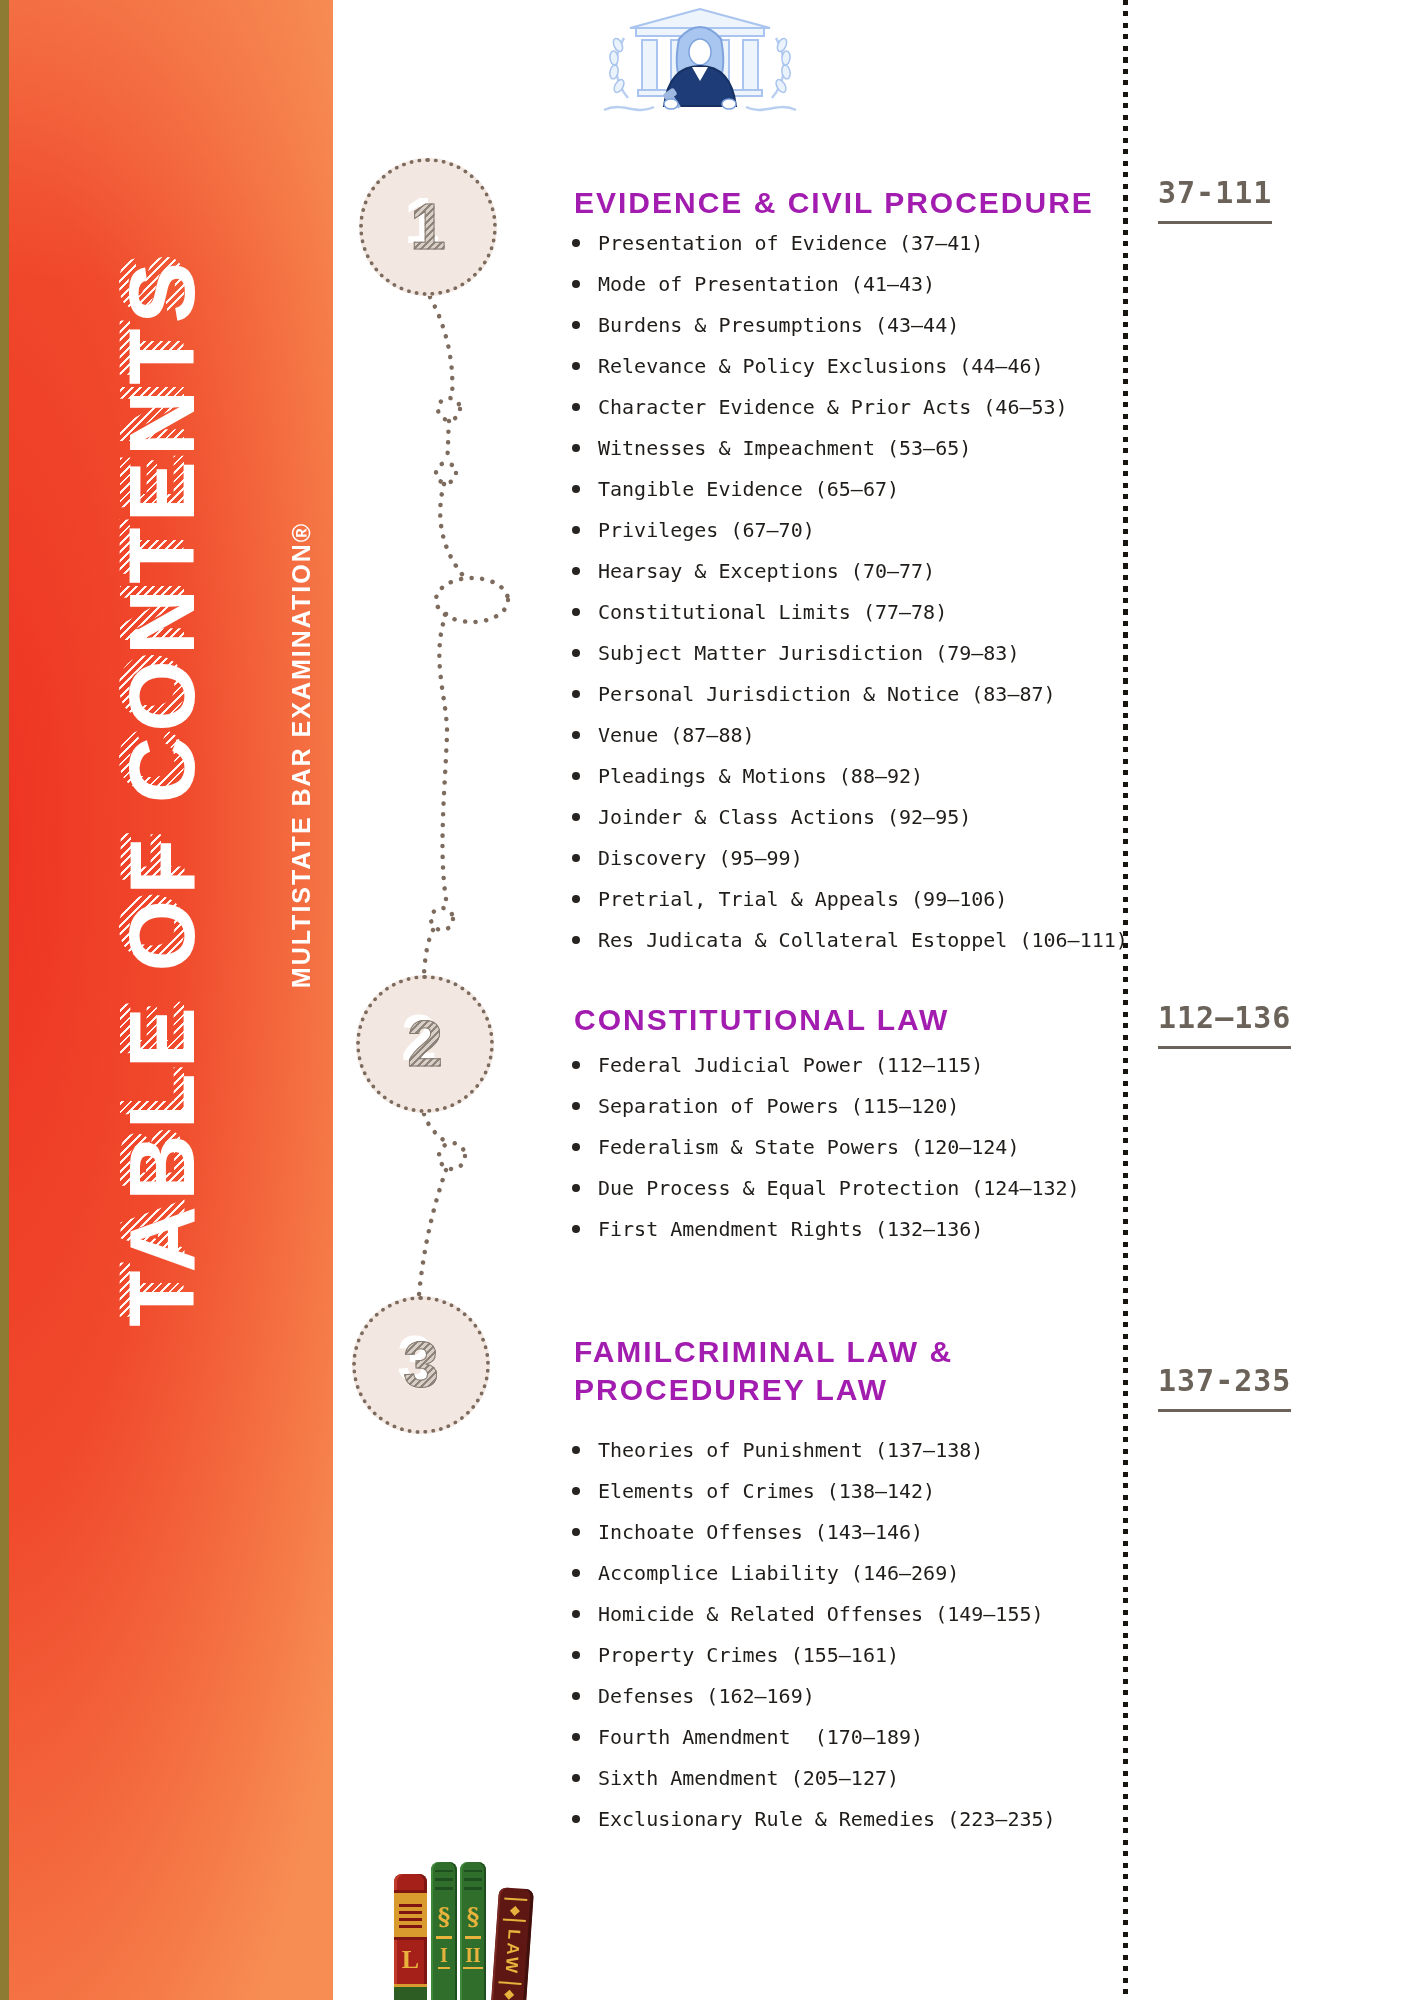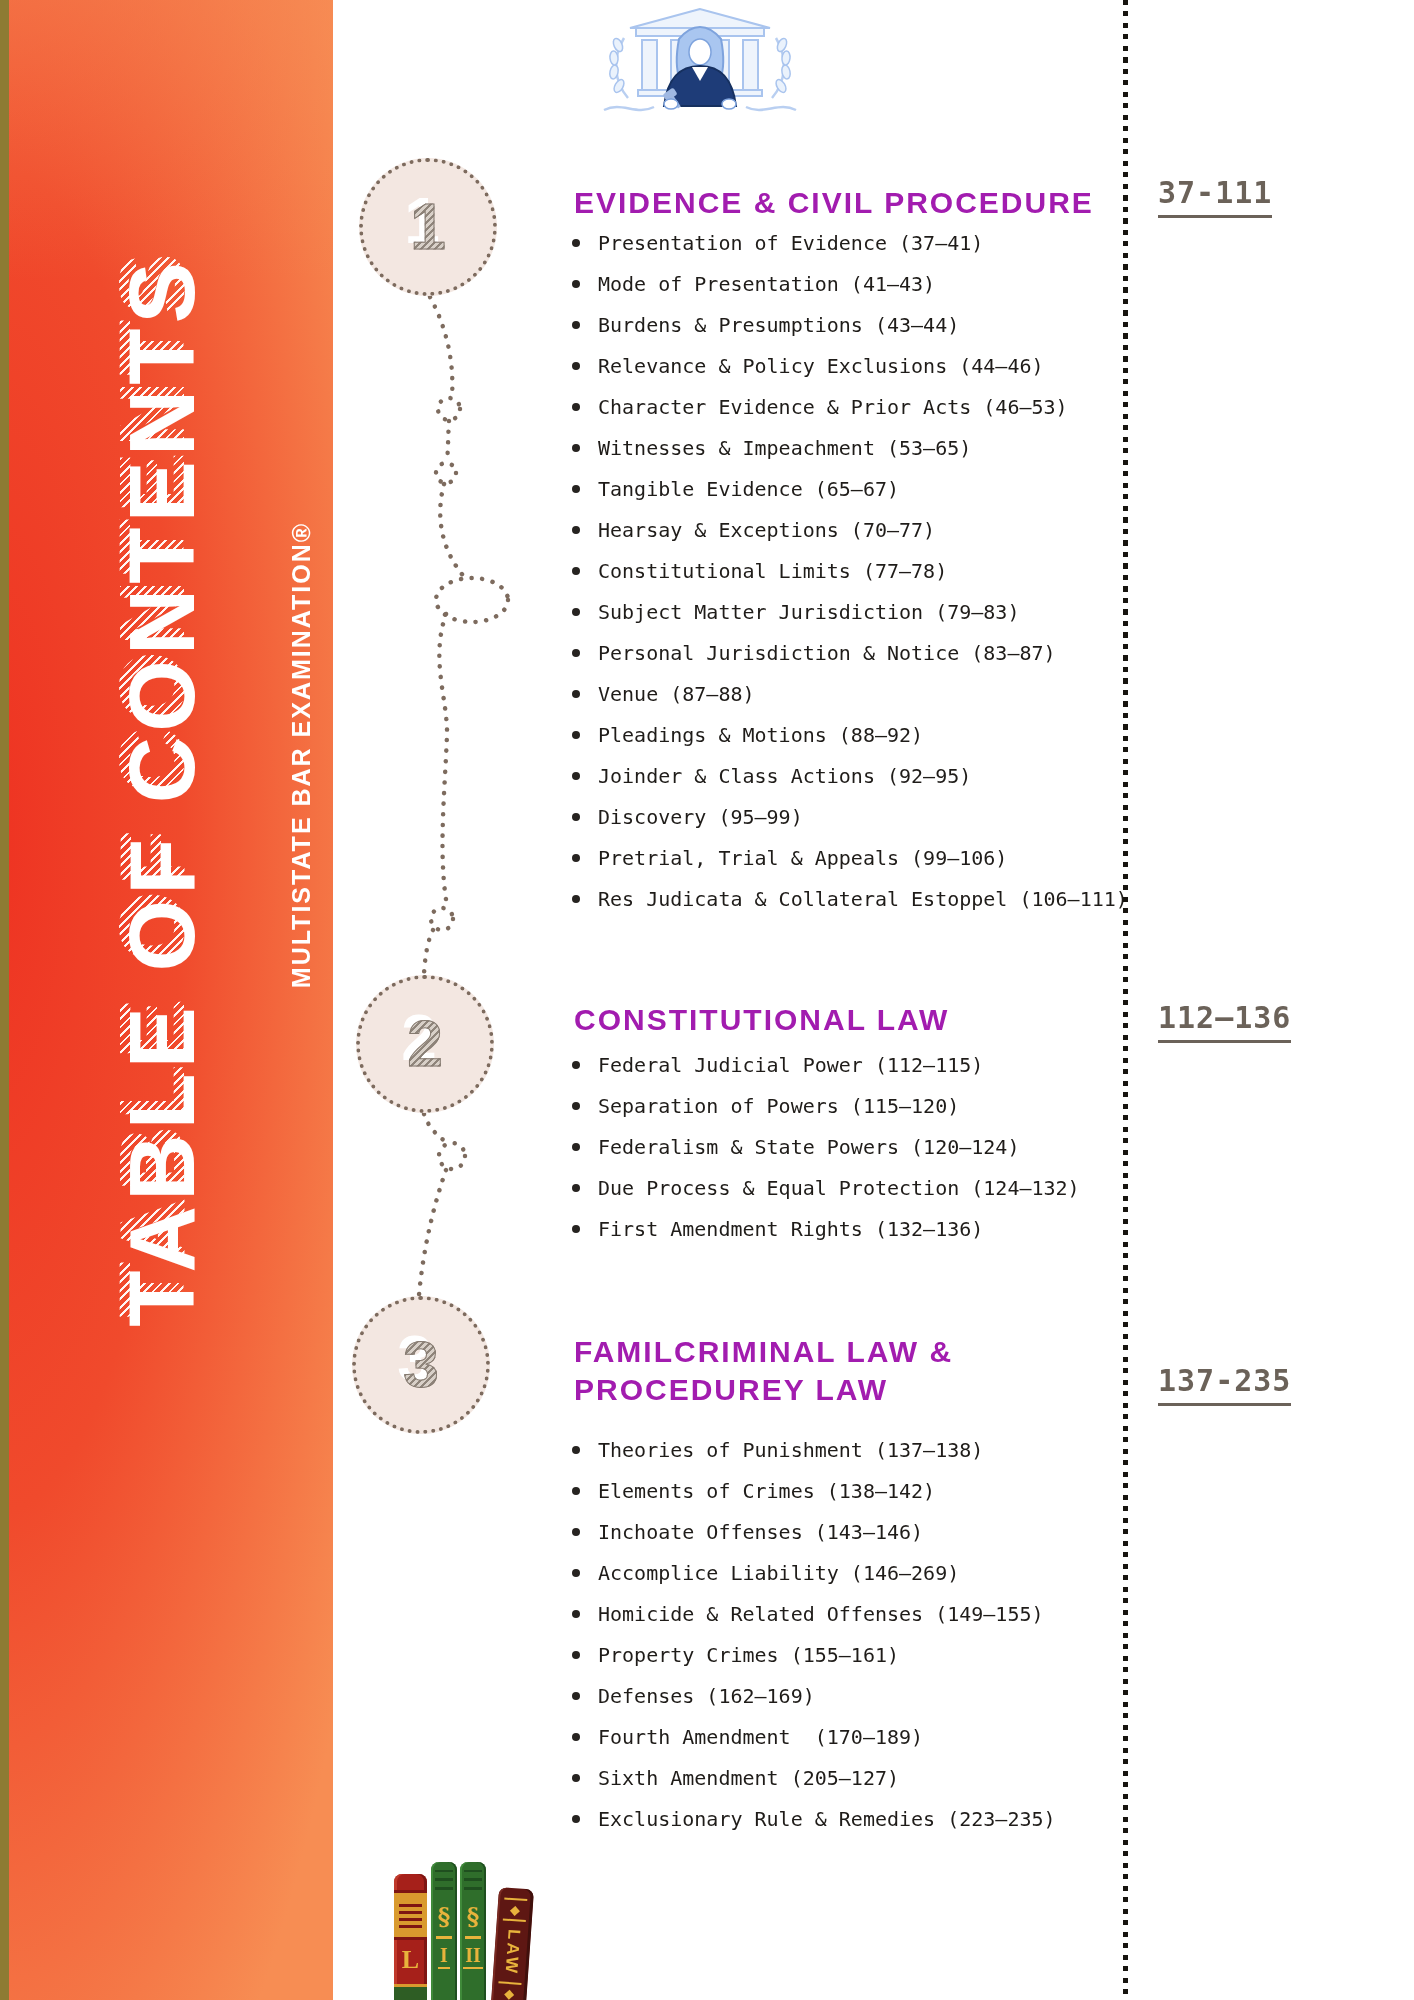--- a/index.html
+++ b/index.html
@@ -71,21 +71,21 @@
     font-size:30px; font-weight:800; letter-spacing:2px; line-height:1;
     font-family:"Liberation Sans", sans-serif;
   }
   .t1 { left:570px; top:184px; }
   .t2 { left:570px; top:1001px; }
   .t3a { left:570px; top:1333px; }
   .t3b { left:570px; top:1371px; }
   .page-range {
     position:absolute; color:#6b6259; text-decoration:none;
     font:700 30px "DejaVu Sans Mono", monospace; letter-spacing:1px; line-height:1;
-    padding-bottom:7px; border-bottom:3.5px solid #6b6259;
+    padding-bottom:13px; border-bottom:3.5px solid #6b6259;
   }
   .r1 { left:1158px; top:178px; }
   .r2 { left:1158px; top:1003px; }
   .r3 { left:1158px; top:1366px; }
   .toc-list {
     position:absolute; left:572px; margin:0; padding:0; list-style:none;
   }
   .l1 { top:222px; } .l2 { top:1044px;text-align:right; } .l3 { top:1429px; }
   .toc-list li {
     height:41px; display:flex; align-items:center;
@@ -217,20 +217,21 @@
 <h2 class="sec-title t1">EVIDENCE &amp; CIVIL PROCEDURE</h2>
 <a class="page-range r1">37-111</a>
 <ul class="toc-list l1">
   <li>Presentation of Evidence (37–41)</li>
   <li>Mode of Presentation (41–43)</li>
   <li>Burdens &amp; Presumptions (43–44)</li>
   <li>Relevance &amp; Policy Exclusions (44–46)</li>
   <li>Character Evidence &amp; Prior Acts (46–53)</li>
   <li>Witnesses &amp; Impeachment (53–65)</li>
   <li>Tangible Evidence (65–67)</li>
+  <li>Privileges (67–70)</li>
   <li>Hearsay &amp; Exceptions (70–77)</li>
   <li>Constitutional Limits (77–78)</li>
   <li>Subject Matter Jurisdiction (79–83)</li>
   <li>Personal Jurisdiction &amp; Notice (83–87)</li>
   <li>Venue (87–88)</li>
   <li>Pleadings &amp; Motions (88–92)</li>
   <li>Joinder &amp; Class Actions (92–95)</li>
   <li>Discovery (95–99)</li>
   <li>Pretrial, Trial &amp; Appeals (99–106)</li>
   <li>Res Judicata &amp; Collateral Estoppel (106–111)</li>

